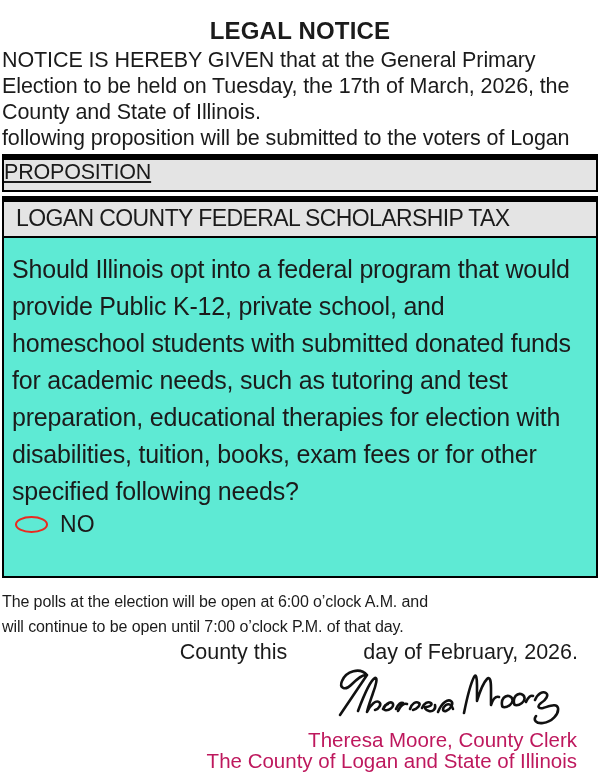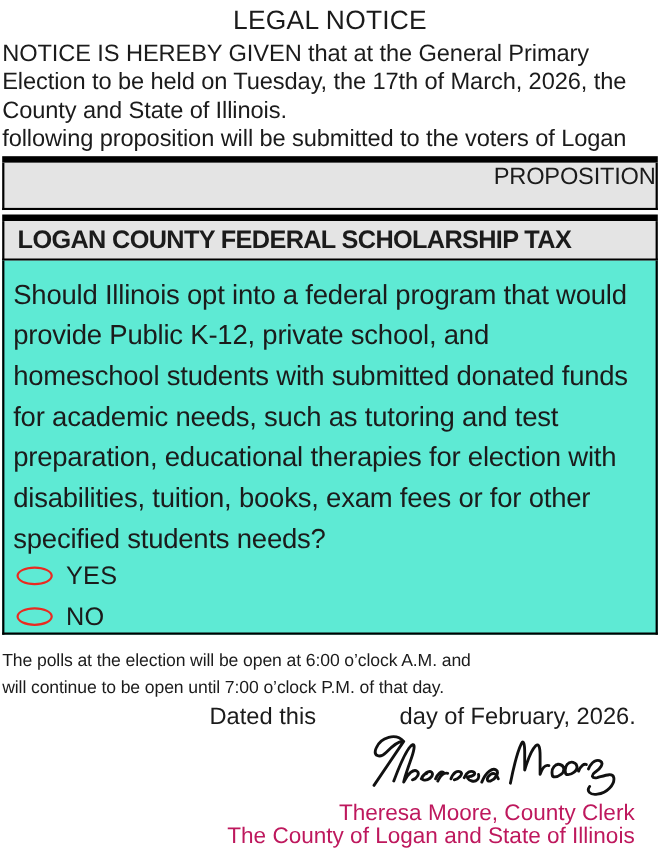--- a/index.html
+++ b/index.html
@@ -10,43 +10,43 @@
   }
   *{margin:0;padding:0;box-sizing:border-box;}
   html,body{background:#ffffff;}
   body{
     width:600px;height:784px;overflow:hidden;
     font-family:"Liberation Sans", sans-serif;
     color:var(--text);
   }
   
   .page-title{
-    padding-top:4px;
-    font-size:24px;line-height:30px;font-weight:normal;
+    padding-top:16px;
+    font-size:24px;line-height:30px;font-weight:bold;
     text-align:center;letter-spacing:0.2px;
   }
   .intro{
     padding:1px 2px 0 2px;
     font-size:21.5px;line-height:26px;letter-spacing:-0.1px;
   }
   
   .ballot{margin:3px 2px 0 2px;}
   .bar{height:6px;background:var(--bar-black);}
   .band{
     background:var(--band-gray);
     border:2px solid #000;border-top:none;
   }
   .header-band{
-    height:43px;line-height:24px;
-    text-align:right;font-size:21.5px;letter-spacing:-0.2px;
+    height:32px;line-height:24px;
+    text-align:left;font-size:21.5px;letter-spacing:-0.2px;text-decoration:underline;
   }
   .gap{height:4px;background:#fff;}
   .title-band{
     padding:2px 0 4px 0;
-    font-size:23px;line-height:28px;letter-spacing:-0.6px;font-weight:bold;
+    font-size:23px;line-height:28px;letter-spacing:-0.6px;
   }
   .title-band .t1{text-align:left;padding-left:12px;}
   .title-band .t2{text-align:center;}
   .question-box{
     background:#5eead4;
     border:2px solid #000;border-top:none;
     height:340px;
     padding:13px 4px 0 8px;
   }
   .question{font-size:25px;line-height:37px;letter-spacing:-0.2px;}
@@ -114,41 +114,37 @@
     </div>
 
     <div class="question-box">
       <div class="question">
         <div>Should Illinois opt into a federal program that would</div>
         <div>provide Public K-12, private school, and</div>
         <div>homeschool students with submitted donated funds</div>
         <div>for academic needs, such as tutoring and test</div>
         <div>preparation, educational therapies for election with</div>
         <div>disabilities, tuition, books, exam fees or for other</div>
-        <div>specified students needs?</div>
+        <div>specified following needs?</div>
       </div>
 
-      <div class="option">
-        <span class="oval"></span>
-        <span class="opt-label">YES</span>
-      </div>
       <div class="option">
         <span class="oval"></span>
         <span class="opt-label">NO</span>
       </div>
     </div>
   </section>
 
   <div class="polls">
     <div>The polls at the election will be open at 6:00 o’clock A.M. and</div>
     <div>will continue to be open until 7:00 o’clock P.M. of that day.</div>
   </div>
 
   <div class="dated">
-    <span>Dated this</span>
+    <span>County this</span>
     <span class="date-blank"></span>
     <span>day of February, 2026.</span>
   </div>
 
   <div class="sig-wrap">
     <svg class="sig" width="240" height="60" viewBox="0 0 240 60" aria-label="handwritten signature">
       <path d="M37,10 C30,2 16,6 12,16 C9,23 15,26 21,20 C27,14 33,9 37,10 C33,16 22,32 10,50"></path>
       <path d="M28,46 C34,30 41,15 45,13 C48,12 46,20 43,28 C41,34 38,42 37,47 C41,39 46,35 49,37 C52,39 49,44 45,45 M53,44 C57,37 62,36 63,39 C64,42 59,46 55,45 C52,44 54,40 58,39 M66,44 C68,39 71,37 73,38 C71,41 69,44 68,46 C70,41 74,38 77,39 M80,44 C82,38 86,36 89,38 C91,40 87,44 83,45 M92,43 C94,38 98,36 101,38 C103,40 99,42 96,42 C94,42 95,45 99,46 C103,47 106,44 105,40 M108,47 C112,37 118,34 121,36 C124,38 121,44 116,46 C112,47 112,43 116,40 C119,38 122,40 123,44"></path>
       <path d="M134,48 C137,33 141,18 144,12 C146,8 147,13 147,20 L147,36 C150,26 154,17 157,14 C160,11 161,16 161,23 L161,40 C163,34 166,31 169,32 M172,40 C171,34 175,30 179,31 C183,32 184,37 180,40 C176,43 172,43 172,40 M184,38 C183,32 187,28 191,29 C195,30 196,35 192,38 C188,41 184,41 184,38 M196,37 C198,32 201,30 203,31 M205,35 C208,28 213,26 216,28 C219,30 216,35 211,38 C207,41 208,44 213,43 C220,41 227,38 228,43 C229,49 222,57 213,58 C206,59 203,55 206,51"></path>
     </svg>

